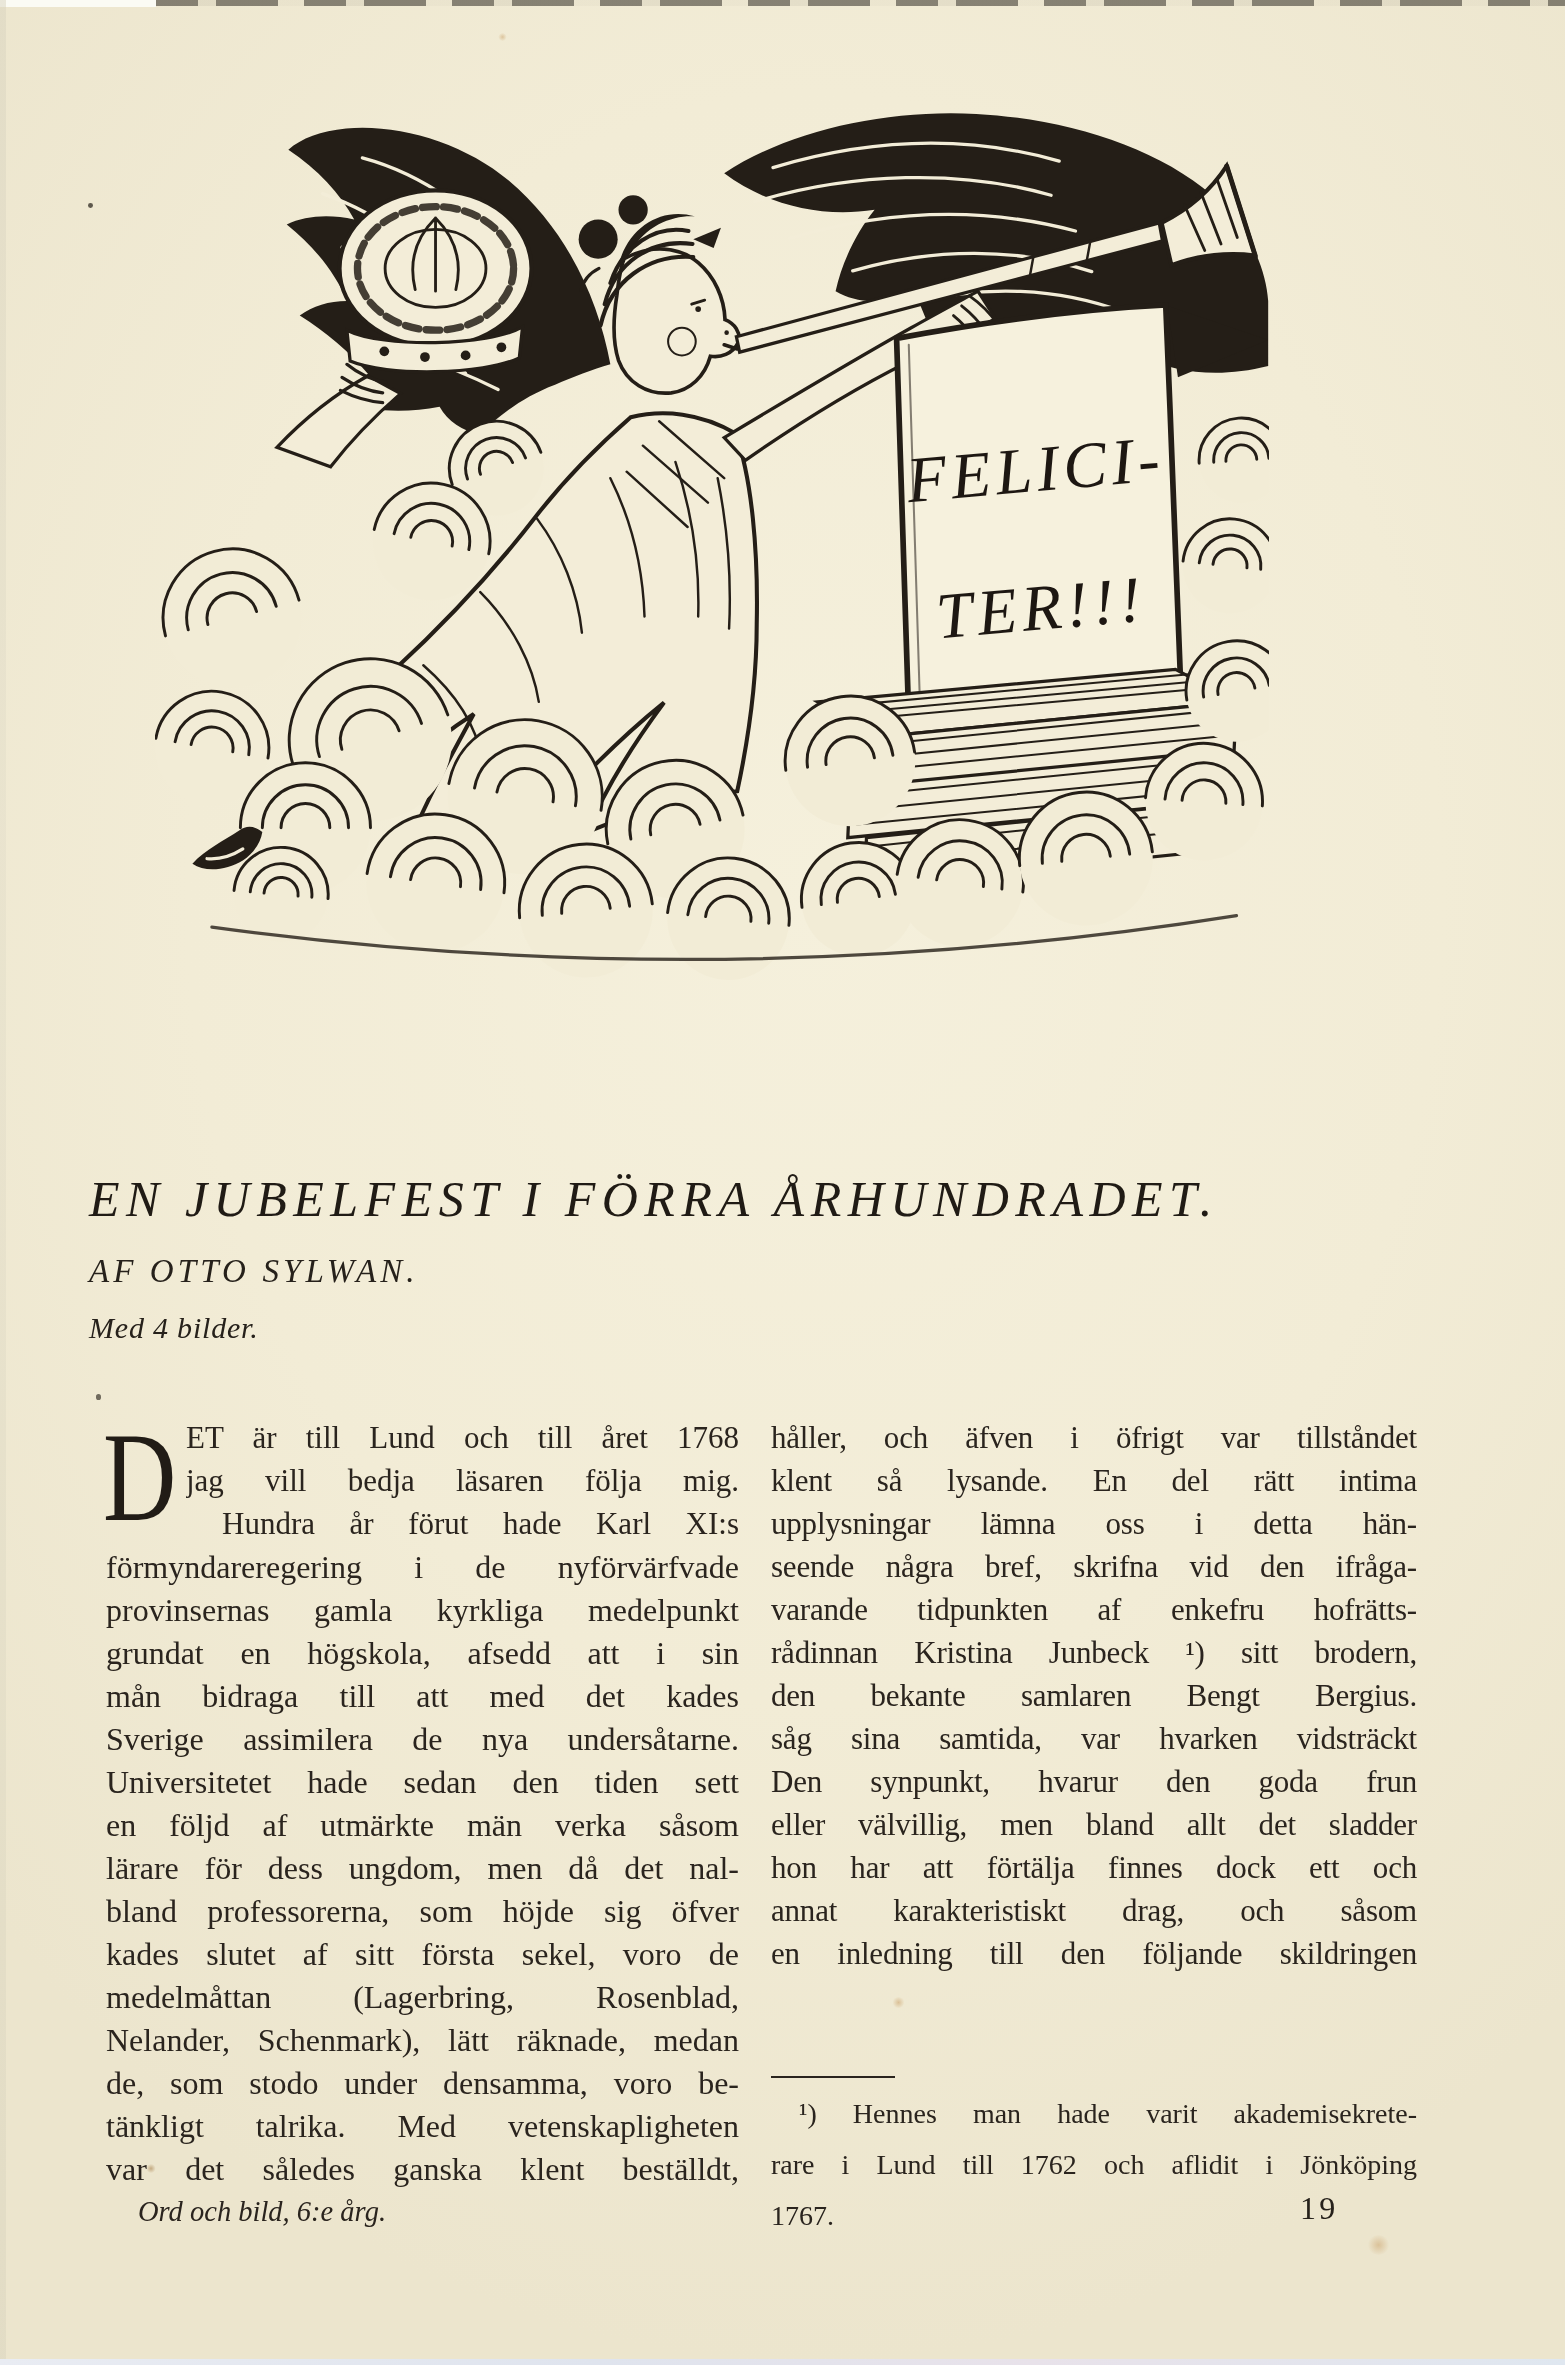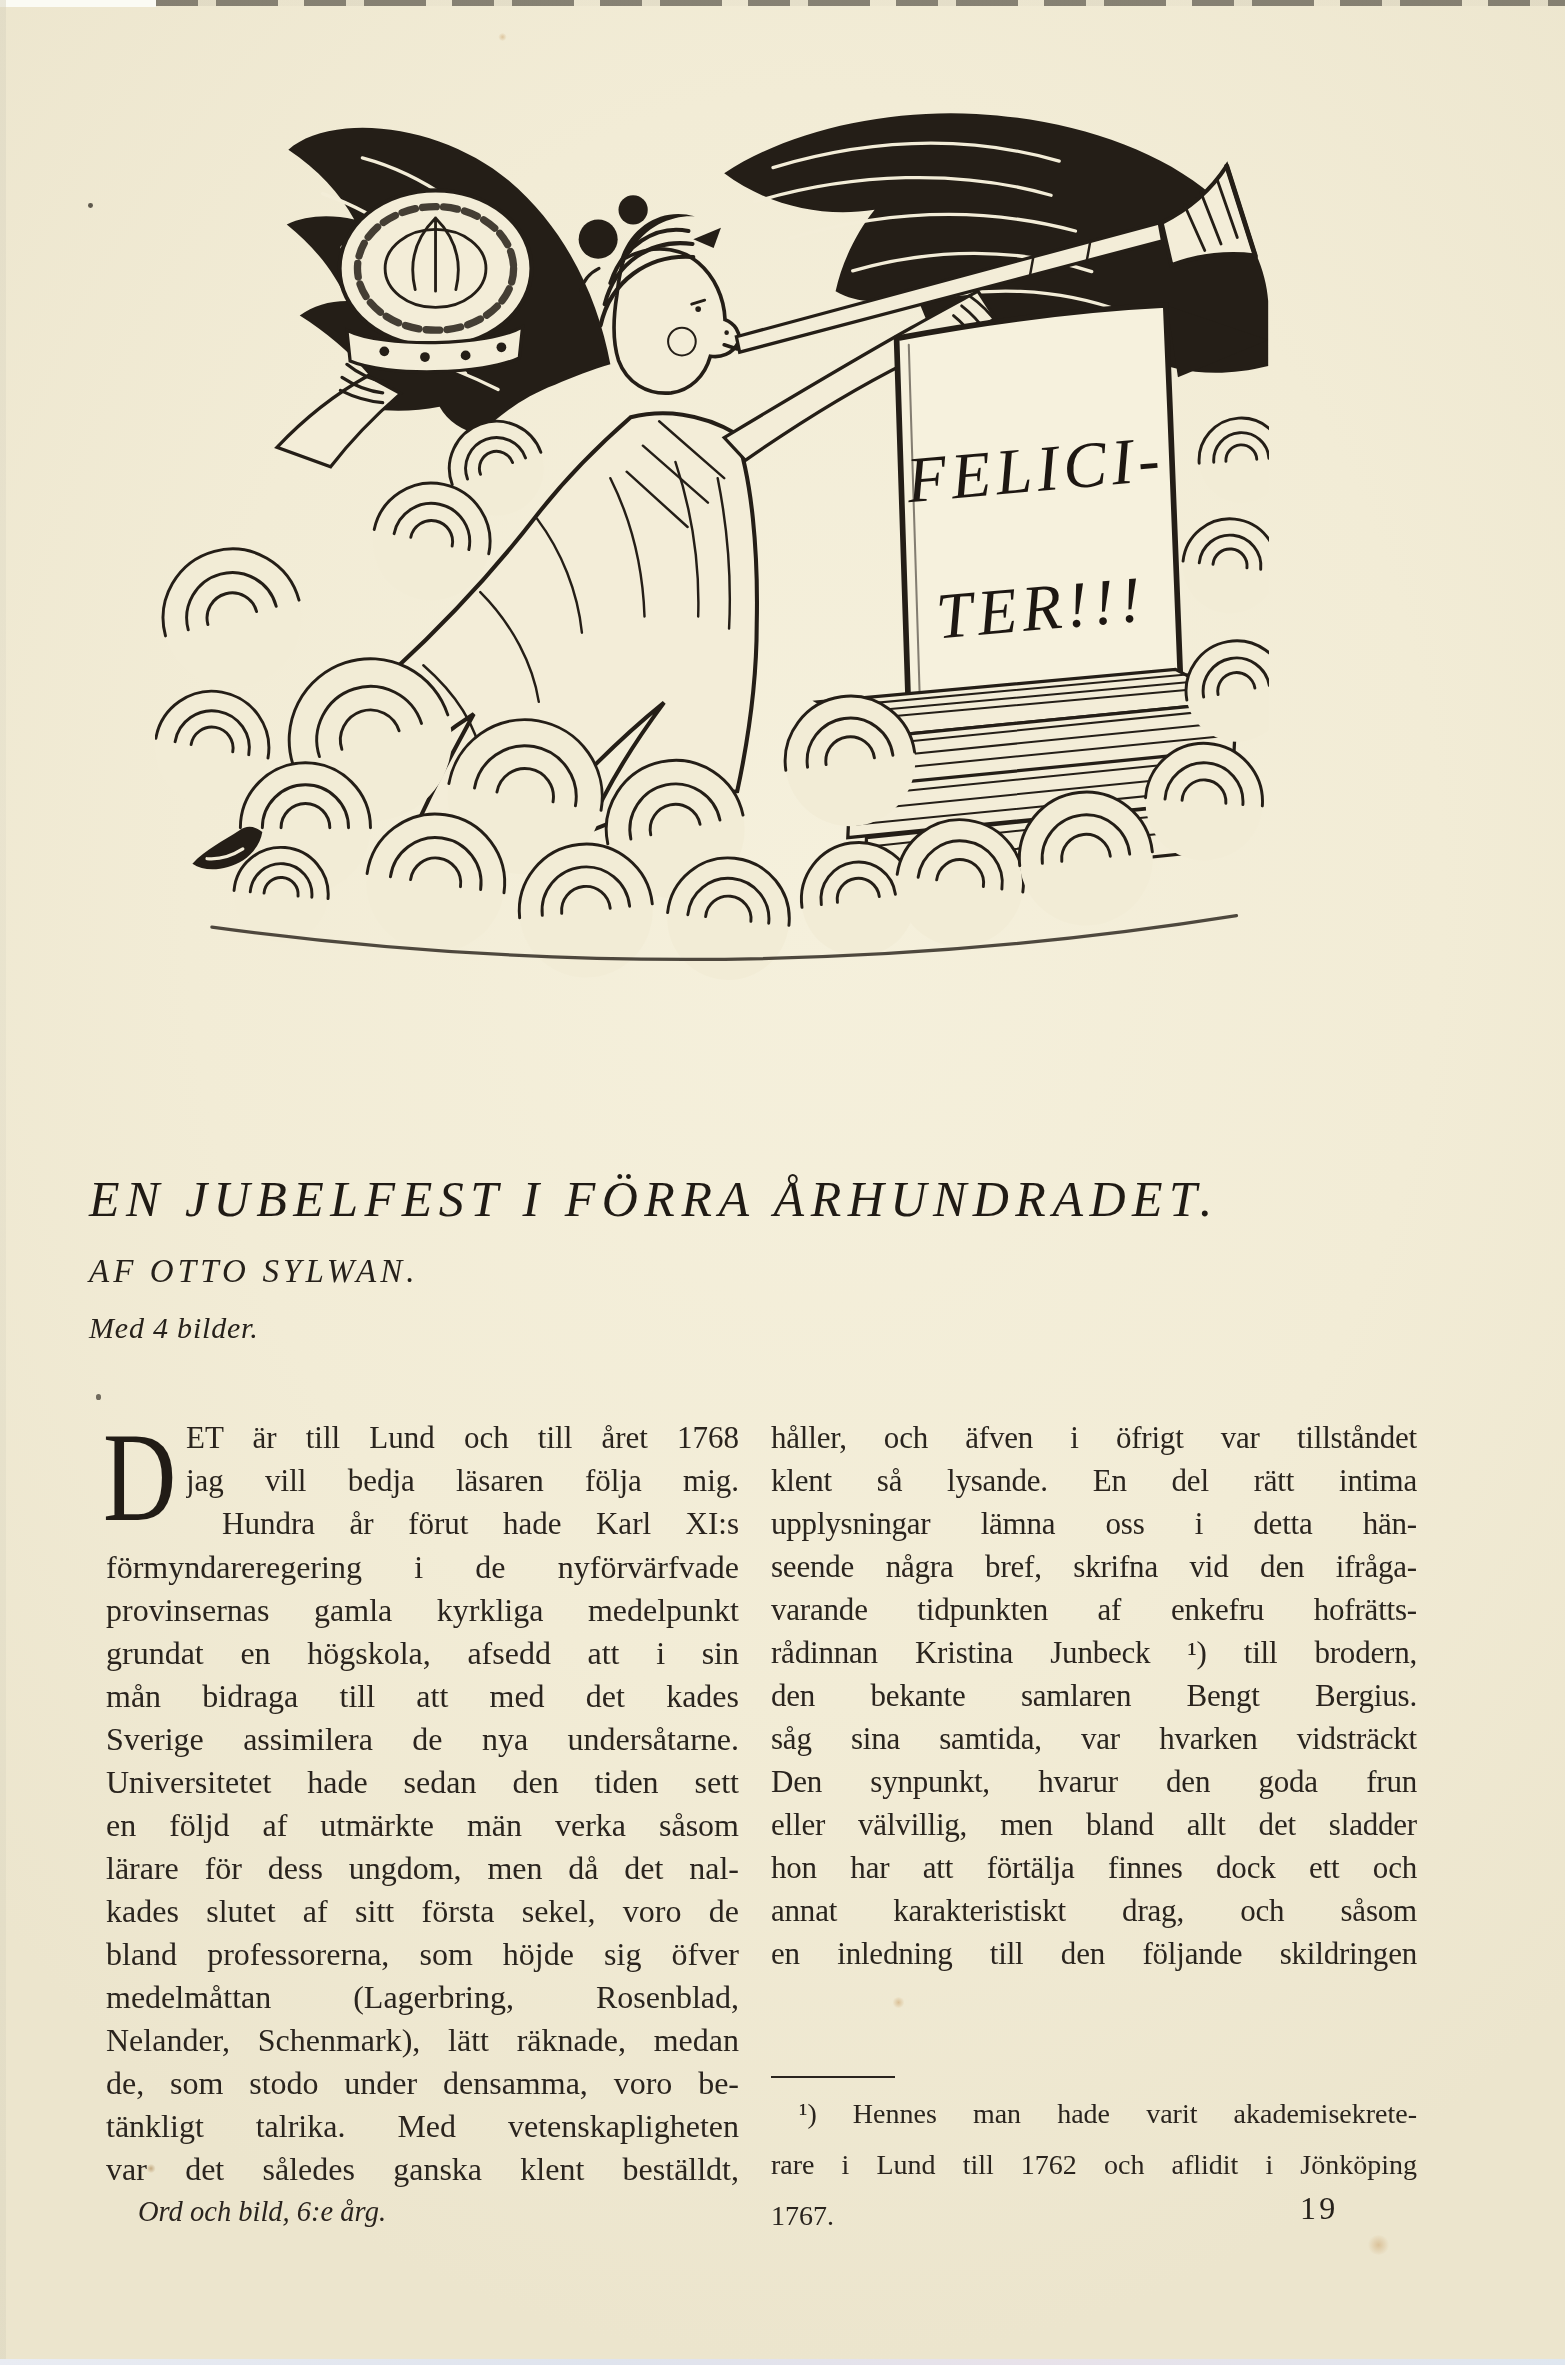--- a/index.html
+++ b/index.html
@@ -318,38 +318,38 @@
     </div>
     <div>
         <div class="line">förmyndareregering i de nyförvärfvade</div>
         <div class="line">provinsernas gamla kyrkliga medelpunkt</div>
         <div class="line">grundat en högskola, afsedd att i sin</div>
         <div class="line">mån bidraga till att med det kades</div>
         <div class="line">Sverige assimilera de nya undersåtarne.</div>
         <div class="line">Universitetet hade sedan den tiden sett</div>
         <div class="line">en följd af utmärkte män verka såsom</div>
         <div class="line">lärare för dess ungdom, men då det nal-</div>
+        <div class="line">bland professorerna, som höjde sig öfver</div>
         <div class="line">kades slutet af sitt första sekel, voro de</div>
-        <div class="line">bland professorerna, som höjde sig öfver</div>
         <div class="line">medelmåttan (Lagerbring, Rosenblad,</div>
         <div class="line">Nelander, Schenmark), lätt räknade, medan</div>
         <div class="line">de, som stodo under densamma, voro be-</div>
         <div class="line">tänkligt talrika.  Med vetenskapligheten</div>
         <div class="line">var det således ganska klent beställdt,</div>
       </div>
   </div>
 
   <div class="column col-right">
     <div>
         <div class="line">håller, och äfven i öfrigt var tillståndet</div>
         <div class="line">klent så lysande.  En del rätt intima</div>
         <div class="line">upplysningar lämna oss i detta hän-</div>
         <div class="line">seende några bref, skrifna vid den ifråga-</div>
         <div class="line">varande tidpunkten af enkefru hofrätts-</div>
-        <div class="line">rådinnan Kristina Junbeck ¹) till brodern,</div>
+        <div class="line">rådinnan Kristina Junbeck ¹) sitt brodern,</div>
         <div class="line">den bekante samlaren Bengt Bergius.</div>
         <div class="line">såg sina samtida, var hvarken vidsträckt</div>
         <div class="line">Den synpunkt, hvarur den goda frun</div>
         <div class="line">eller välvillig, men bland allt det sladder</div>
         <div class="line">hon har att förtälja finnes dock ett och</div>
         <div class="line">annat karakteristiskt drag, och såsom</div>
         <div class="line">en inledning till den följande skildringen</div>
       </div>
   </div>
 

